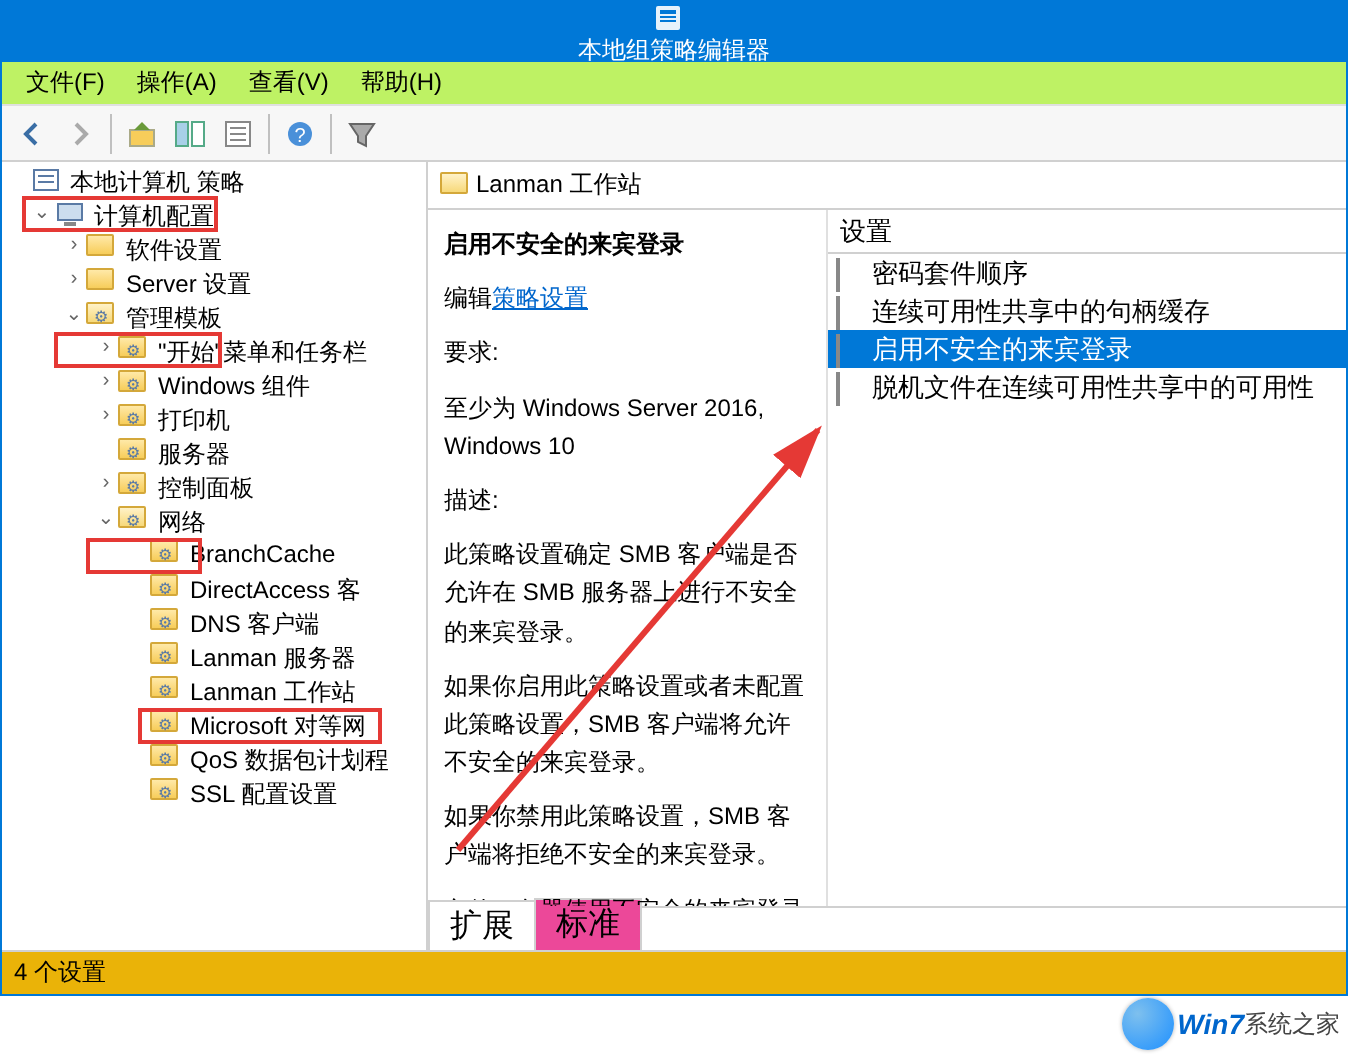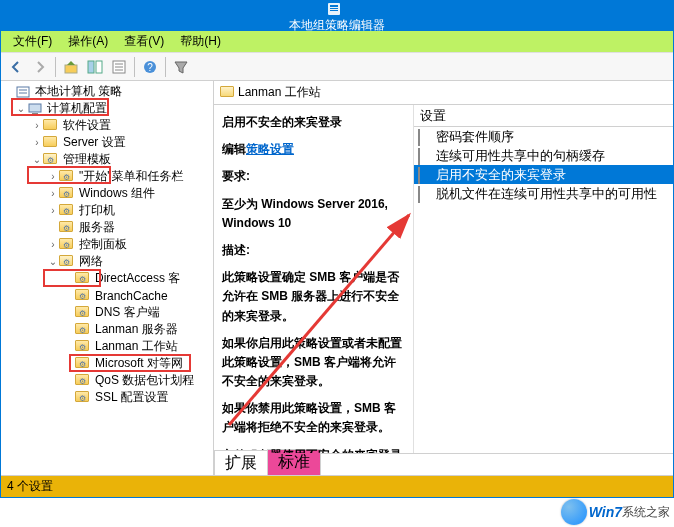--- a/index.html
+++ b/index.html
@@ -21,37 +21,37 @@
 .toolbar .tbtn { width: 22px; height: 22px; display: flex; align-items: center; justify-content: center; border: 1px solid transparent; }
 .toolbar .tbtn svg { width: 16px; height: 16px; }
 .toolbar .sep { width: 1px; height: 20px; background: #c0c0c0; margin: 0 2px; }
 
 .body { flex: 1; display: flex; overflow: hidden; }
 .tree { width: 213px; border-right: 1px solid #d0d0d0; overflow: auto; font-size: 12px; padding: 2px 0 2px 2px; position: relative; }
 .tree::-webkit-scrollbar { width: 17px; }
 .tree::-webkit-scrollbar-track { background: #f0f0f0; }
 .tree::-webkit-scrollbar-thumb { background: #c0c0c0; }
 
-.tree-item { display: flex; align-items: center; height: 17px; white-space: nowrap; padding-right: 4px; }
+.tree-item { display: flex; align-items: flex-start; height: 17px; white-space: nowrap; padding-right: 4px; }
 .tree-item .expander { width: 12px; display: inline-flex; justify-content: center; color: #666; font-size: 10px; }
 .tree-item .ficon { width: 16px; height: 14px; display: inline-block; margin-right: 2px; }
 .tree-item .label { padding: 0 2px; }
 .folder { background: linear-gradient(#ffe9a8, #f7cd5a); border: 1px solid #d4a83a; border-radius: 1px; width: 14px; height: 11px; display: inline-block; }
 .folder-open { background: linear-gradient(#fff2c8, #f7d97a); border: 1px solid #d4a83a; border-radius: 1px; width: 14px; height: 11px; display: inline-block; position: relative; }
 .gear-overlay::after { content:"⚙"; position: relative; font-size: 8px; color: #5a7aa5; left: 3px; top: -2px; }
 
 .hl { border: 2px solid #e53935; position: absolute; pointer-events: none; z-index: 10; }
 
 .right { flex: 1; display: flex; flex-direction: column; }
 .right-header { height: 24px; display: flex; align-items: center; padding: 0 6px; border-bottom: 1px solid #d0d0d0; font-size: 12px; gap: 4px; }
 .right-body { flex: 1; display: flex; overflow: hidden; position: relative; }
 .detail { width: 200px; padding: 8px; font-size: 12px; line-height: 1.6; border-right: 1px solid #e0e0e0; overflow: hidden; }
 .detail h4 { font-size: 12px; font-weight: bold; margin-bottom: 8px; }
 .detail a { color: #0066cc; text-decoration: underline; }
-.detail p { margin-bottom: 8px; font-weight: bold; }
+.detail p { margin-bottom: 8px; }
 .list { flex: 1; font-size: 13px; overflow: hidden; }
 .list-header { height: 22px; border-bottom: 1px solid #d0d0d0; display: flex; align-items: center; padding: 0 6px; background: #fff; }
 .list-row { height: 19px; display: flex; align-items: center; padding: 0 4px; white-space: nowrap; }
 .list-row.selected { background: #0078d7; color: #fff; }
 .list-row .licon { width: 14px; height: 14px; margin-right: 4px; display: inline-block; }
 .doc-icon { background: #fff; border: 1px solid #888; width: 11px; height: 13px; position: relative; }
 .doc-icon::before { content:""; position: absolute; top: 2px; left: 1px; right: 1px; height: 1px; background: #888; box-shadow: 0 2px 0 #888, 0 4px 0 #888, 0 6px 0 #888; opacity:.6; }
 
 .tabs { height: 22px; border-top: 1px solid #d0d0d0; display: flex; align-items: flex-end; font-size: 16px; background: #fff; }
 .tabs span { padding: 2px 10px; border: 1px solid #d0d0d0; border-bottom: none; margin-right: -1px; background: #ec4899; }
@@ -213,26 +213,26 @@
           <span class="label">控制面板</span>
         </div>
       <div class="tree-item" style="padding-left:44px">
           <span class="expander">⌄</span>
           <span class="ficon"><span class="folder-open gear-overlay"></span></span>
           <span class="label">网络</span>
         </div>
       <div class="tree-item" style="padding-left:60px">
           <span class="expander"></span>
           <span class="ficon"><span class="folder gear-overlay"></span></span>
+          <span class="label">BranchCache</span>
+        </div>
+      <div class="tree-item" style="padding-left:60px">
+          <span class="expander"></span>
+          <span class="ficon"><span class="folder gear-overlay"></span></span>
           <span class="label">DirectAccess 客</span>
-        </div>
-      <div class="tree-item" style="padding-left:60px">
-          <span class="expander"></span>
-          <span class="ficon"><span class="folder gear-overlay"></span></span>
-          <span class="label">BranchCache</span>
         </div>
       <div class="tree-item" style="padding-left:60px">
           <span class="expander"></span>
           <span class="ficon"><span class="folder gear-overlay"></span></span>
           <span class="label">DNS 客户端</span>
         </div>
       <div class="tree-item" style="padding-left:60px">
           <span class="expander"></span>
           <span class="ficon"><span class="folder gear-overlay"></span></span>
           <span class="label">Lanman 服务器</span>

